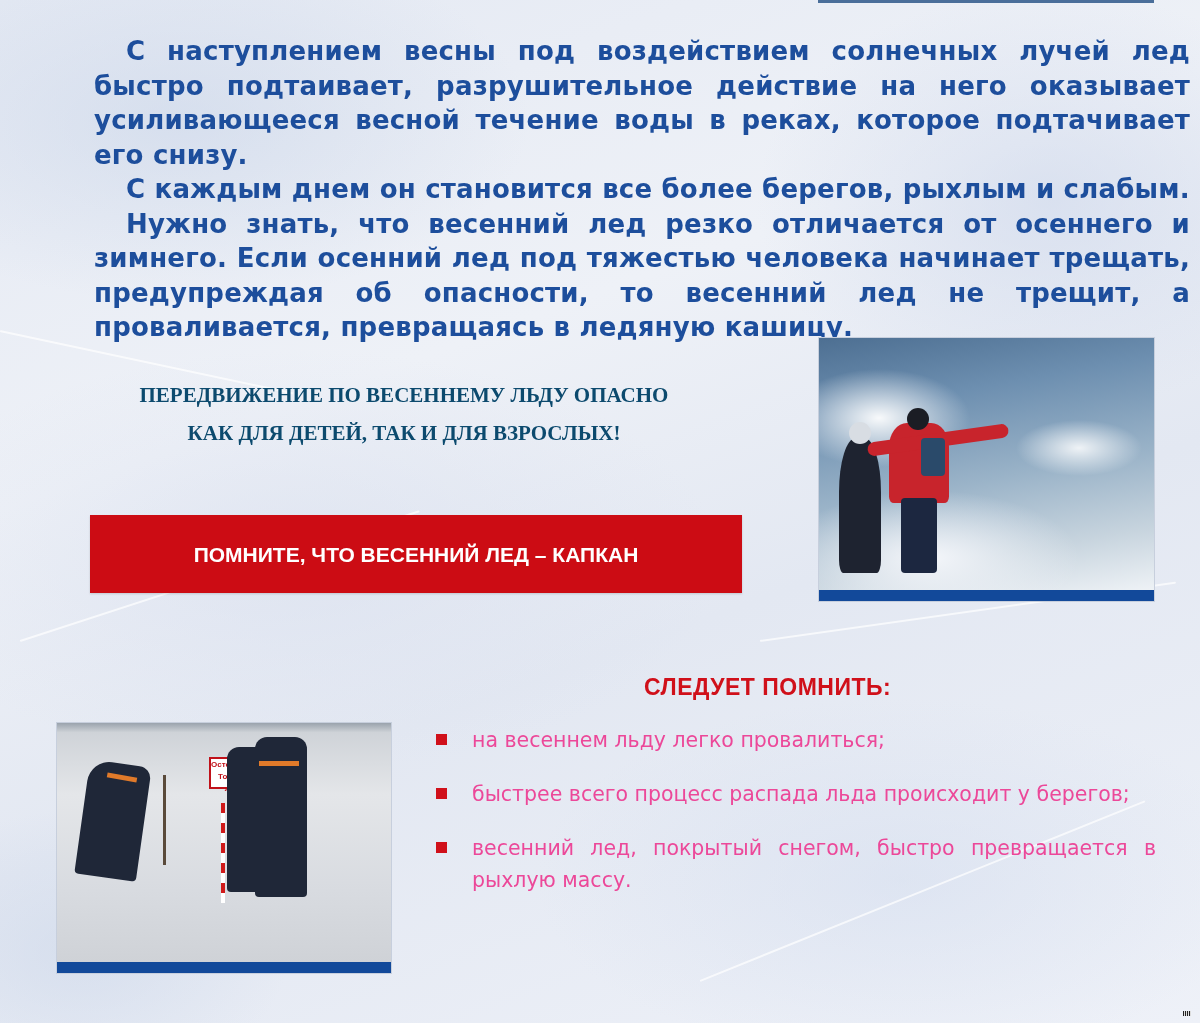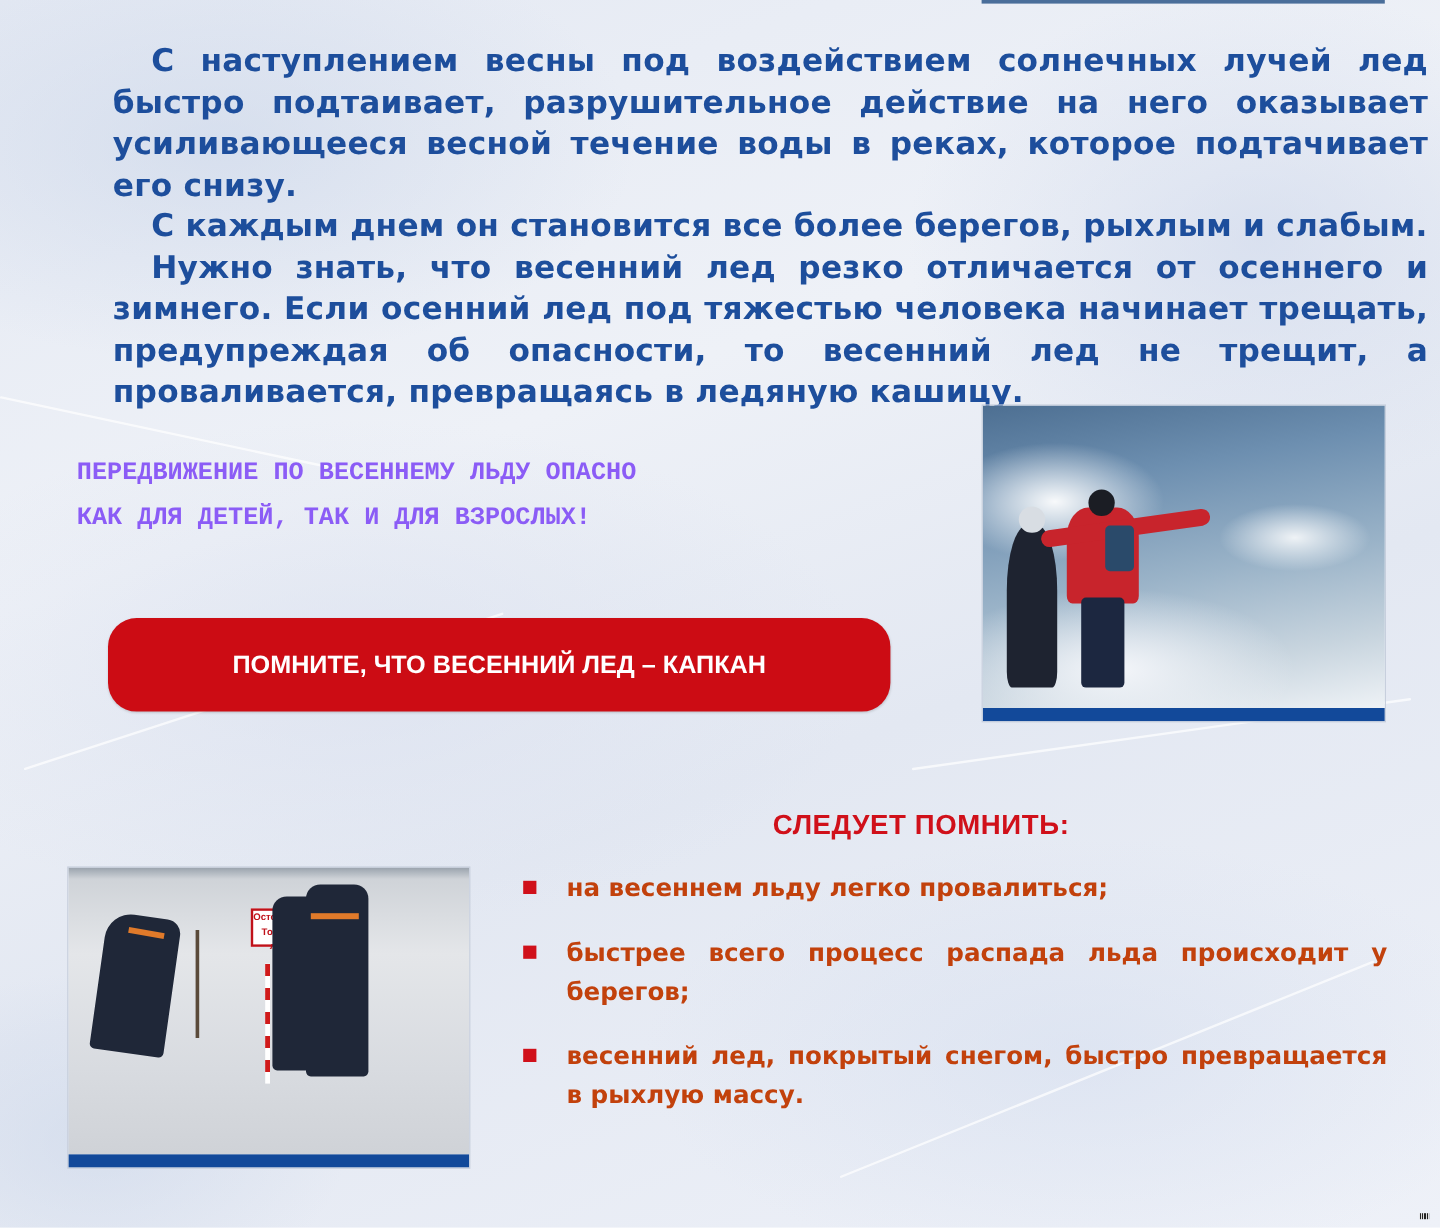--- a/index.html
+++ b/index.html
@@ -20,29 +20,29 @@
       background: #4a6e9a;
     }
     .intro {
       position: absolute; left: 58px; top: 34px; width: 1096px;
       color: #1d4e9c; font-size: 26px; font-weight: bold; line-height: 34.5px;
       text-align: justify; letter-spacing: 0.2px; margin-left: 36px;
     }
     .intro p { margin: 0; text-indent: 32px; }
     .warn-heading {
       position: absolute; left: 64px; top: 376px; width: 680px;
-      color: #8b5cf6; font-weight: bold;
-      font-family: Liberation Mono, monospace; font-size: 21px; line-height: 38px;
+      text-align: center; color: #0c4a6e; font-weight: bold;
+      font-family: Liberation Serif, serif; font-size: 21px; line-height: 38px;
     }
     .banner {
       position: absolute; left: 90px; top: 515px; width: 652px; height: 78px;
       background: #cc0c14; box-shadow: 0 1px 2px rgba(0,0,0,0.15);
       color: #ffffff; font-family: "Liberation Sans", sans-serif; font-weight: bold;
       font-size: 21px; line-height: 33px; text-align: center;
-      display: flex; flex-direction: column; justify-content: center; border-radius: 24px;
+      display: flex; flex-direction: column; justify-content: center;
     }
     .photo {
       position: absolute; overflow: hidden; border: 1px solid #c7cfdd;
     }
     .photo .bar { position: absolute; left: 0; right: 0; bottom: 0; background: #12499a; }
     .photo-kids { left: 818px; top: 337px; width: 335px; height: 263px; }
     .photo-kids .scene {
       position: absolute; inset: 0 0 11px 0;
       background:
         radial-gradient(ellipse 90px 40px at 260px 110px, rgba(255,255,255,0.85), transparent 70%),
@@ -70,21 +70,21 @@
       position: absolute; left: 628px; top: 674px; width: 340px;
       color: #d0101a; font-family: "Liberation Sans", sans-serif; font-weight: bold;
       font-size: 23px; letter-spacing: 0.5px; margin-left: 16px;
     }
     .bullets {
       position: absolute; left: 436px; top: 724px; width: 720px;
       list-style: none; margin: 0; padding: 0;
     }
     .bullets li {
       position: relative; padding-left: 36px; margin-bottom: 22px;
-      color: #c2410c; font-weight: bold; font-size: 20.5px; line-height: 32px;
+      color: #ec4899; font-weight: normal; font-size: 20.5px; line-height: 32px;
       text-align: justify;
     }
     .bullets li .sq {
       position: absolute; left: 0; top: 10px; width: 11px; height: 11px; background: #d0101a;
     }
     .corner-mark {
       position: absolute; left: 1183px; top: 1011px; width: 8px; height: 5px;
       background: repeating-linear-gradient(90deg, #222 0 1px, #ddd 1px 2px);
     }
   </style>

